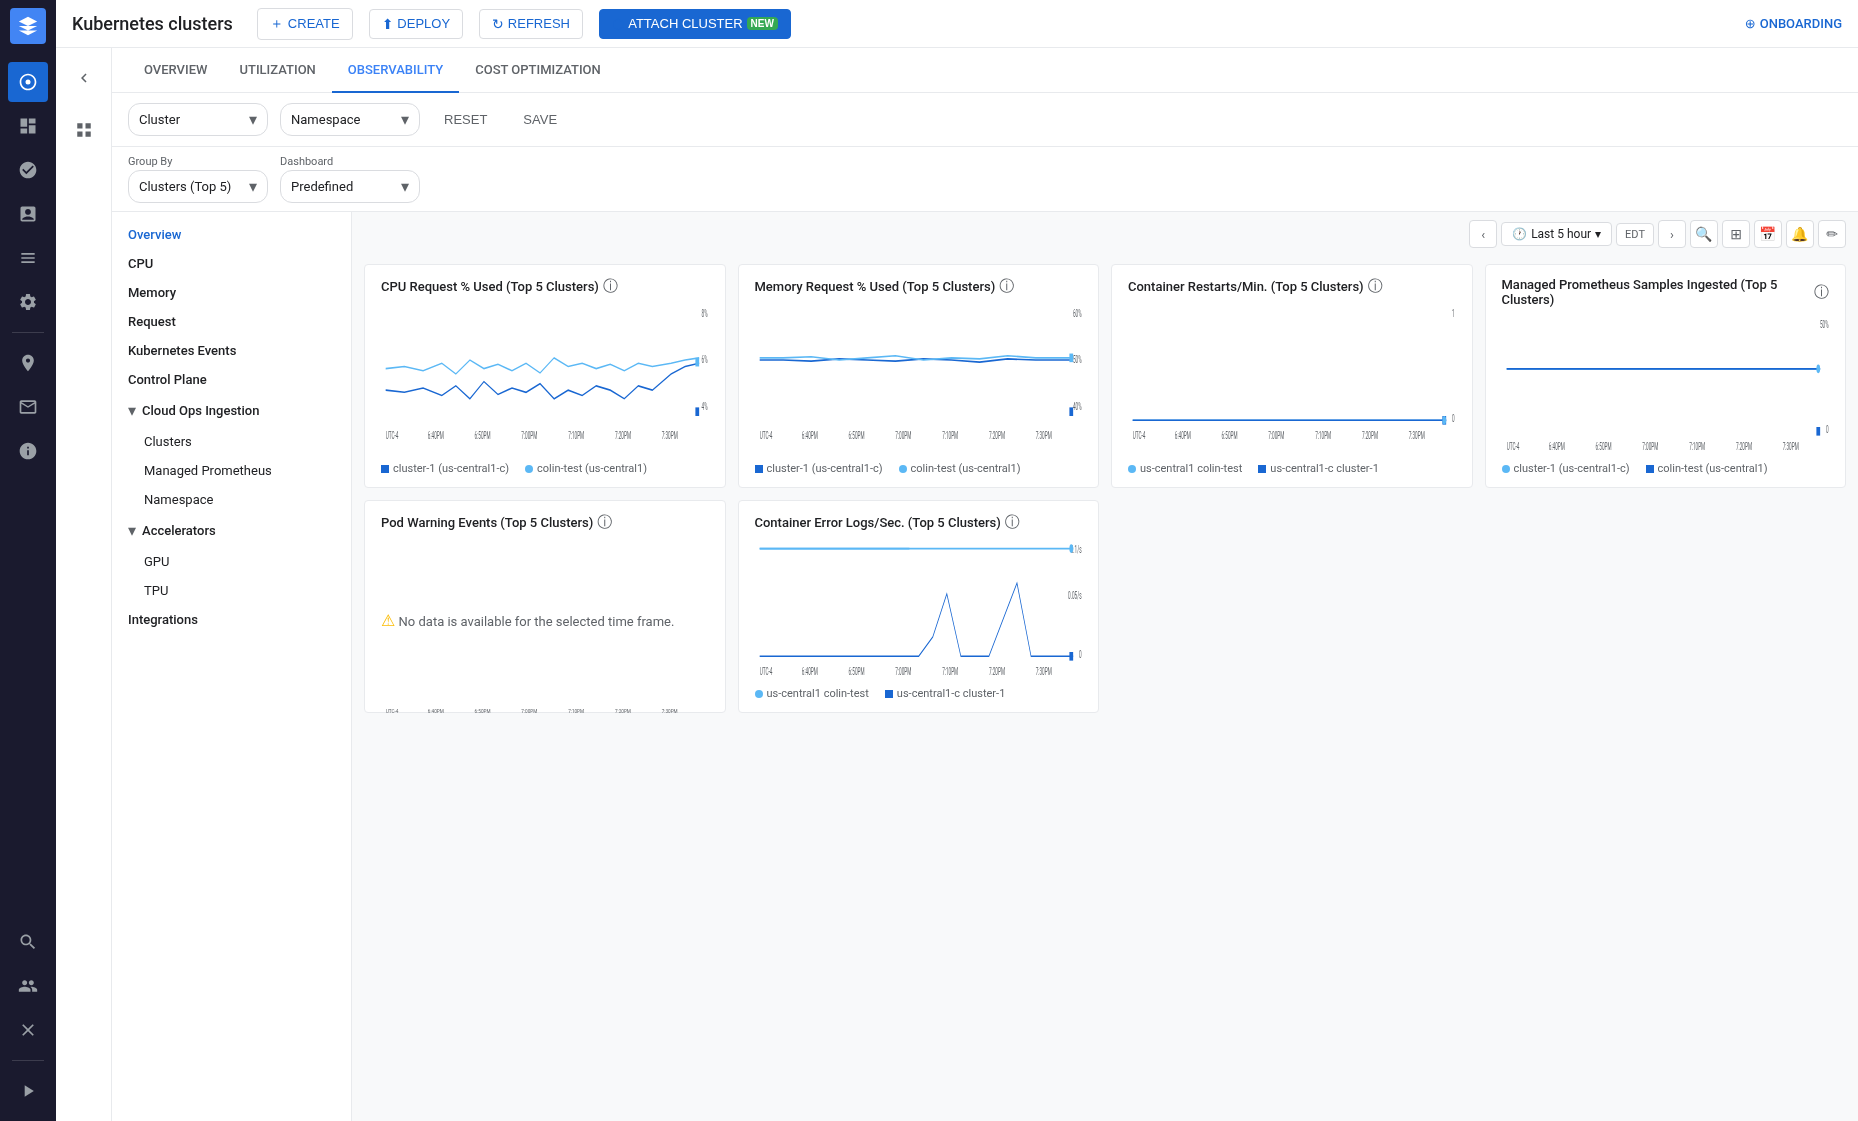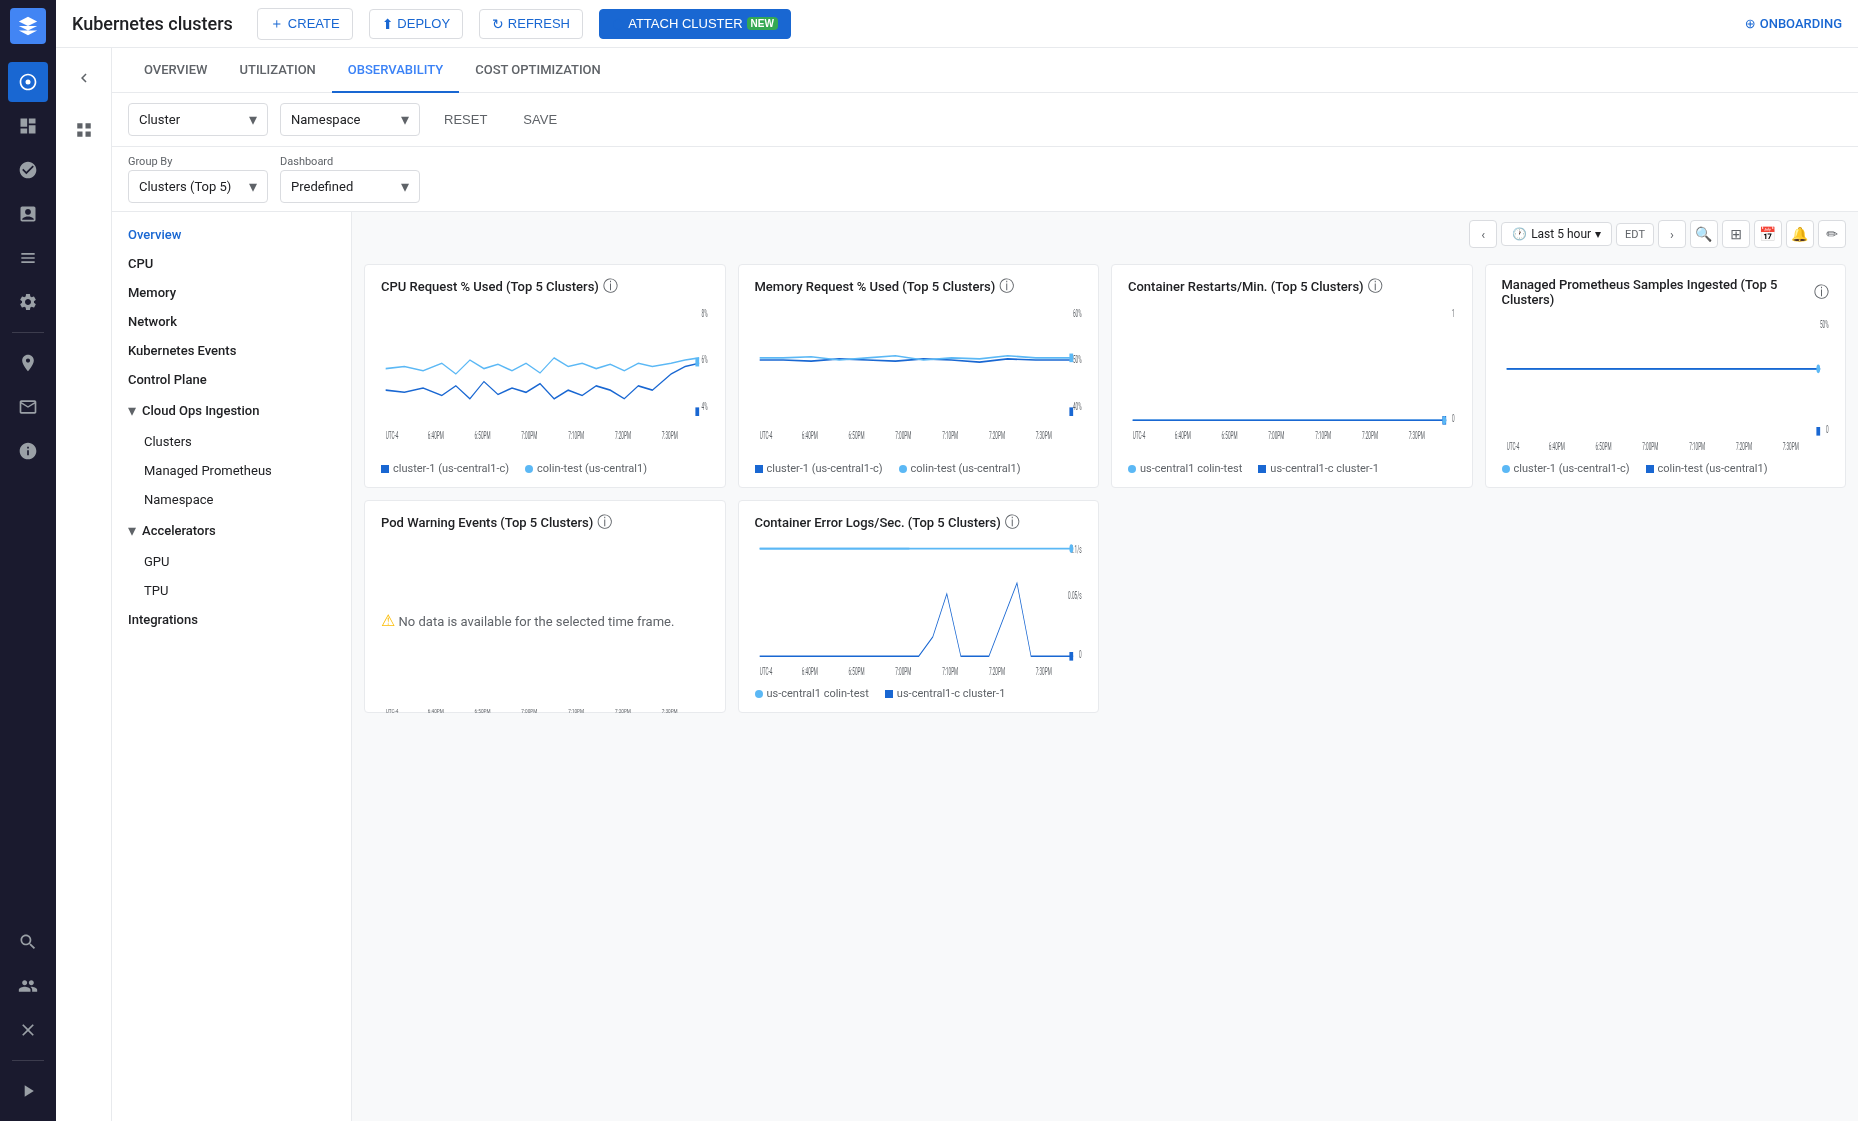--- a/index.html
+++ b/index.html
@@ -155,21 +155,21 @@
       padding: 10px 16px;
       display: flex;
       align-items: center;
       gap: 12px;
       flex-shrink: 0;
       flex-wrap: wrap;
     }
     .filter-select {
       display: flex; align-items: center;
       border: 1px solid #dadce0;
-      border-radius: 4px;
+      border-radius: 12px;
       padding: 6px 10px;
       background: white;
       cursor: pointer;
       gap: 6px;
       min-width: 140px;
     }
     .filter-select-value { font-size: 13px; color: #202124; flex: 1; }
     .filter-select-arrow { color: #5f6368; font-size: 16px; }
     .filter-action-btn {
       padding: 6px 12px;
@@ -516,21 +516,21 @@
           </div>
         </div>
       </div>
 
       <div class="body-area">
 
         <div class="nav-tree">
           <div class="nav-tree-item level1 active">Overview</div>
           <div class="nav-tree-item level1">CPU</div>
           <div class="nav-tree-item level1">Memory</div>
-          <div class="nav-tree-item level1">Network</div>
+          <div class="nav-tree-item level1">Request</div>
           <div class="nav-tree-item level1">Kubernetes Events</div>
           <div class="nav-tree-item level1">Control Plane</div>
           <div class="nav-tree-item level1">
             <span class="nav-tree-expand">▾</span>
             Cloud Ops Ingestion
           </div>
           <div class="nav-tree-item level2">Clusters</div>
           <div class="nav-tree-item level2">Managed Prometheus</div>
           <div class="nav-tree-item level2">Namespace</div>
           <div class="nav-tree-item level1">

